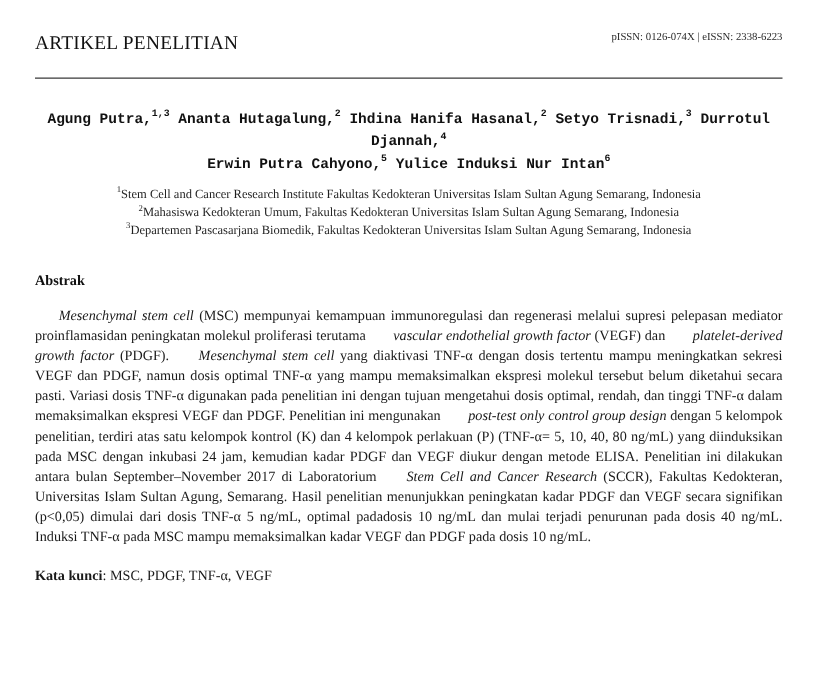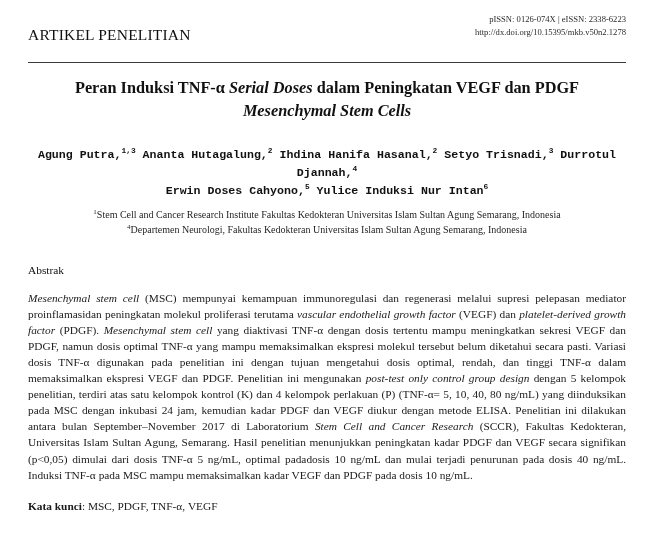--- a/index.html
+++ b/index.html
@@ -35,21 +35,21 @@
     top: 26px;
     font-family: "Liberation Serif", serif;
     font-weight: normal;
     font-size: 15.5px;
     letter-spacing: 0.2px;
     color: #111;
   }
   .issn-block {
     position: absolute;
     right: 0;
-    top: 13px;
+    top: 23px;
     text-align: right;
     font-family: "Liberation Serif", serif;
     font-size: 8.6px;
     line-height: 1.55;
     color: #2a2a2a;
   }
   .issn-block div { white-space: nowrap; }
 
   .rule {
     border: 0;
@@ -102,35 +102,35 @@
   .affiliations sup {
     font-size: 0.7em;
     vertical-align: super;
     line-height: 0;
   }
 
   
   .abstract-heading {
     margin-top: 26px;
     font-family: "Liberation Serif", serif;
-    font-weight: normal;
+    font-weight: bold;
     font-size: 11.4px;
     color: #111;
   }
   .abstract-body {
     margin-top: 14px;
     font-family: "Liberation Serif", serif;
     font-size: 11.35px;
     line-height: 1.42;
     text-align: justify;
     text-justify: inter-word;
     color: #1a1a1a;
     hyphens: none;
   }
-  .abstract-body em { font-style: italic; }
+  .abstract-body em { font-style: italic; margin-left: 19px; }
 
   .keywords {
     margin-top: 17px;
     font-family: "Liberation Serif", serif;
     font-size: 11.35px;
     color: #1a1a1a;
   }
   .keywords .kw-label {
     font-weight: bold;
   }
@@ -138,39 +138,35 @@
 </head>
 <body>
 
 <div class="page">
 
   <div class="masthead">
     <div class="section-kicker">ARTIKEL PENELITIAN</div>
 
     <div class="issn-block">
       <div>pISSN: 0126-074X | eISSN: 2338-6223</div>
-      <div>http://dx.doi.org/10.15395/mkb.v50n2.1278</div>
     </div>
   </div>
 
   <hr class="rule">
 
-  <div class="title-block">
-    <div class="title-line"><span>Peran Induksi TNF-α </span><em>Serial Doses</em><span> dalam Peningkatan VEGF dan PDGF</span></div>
-    <div class="title-line"><em>Mesenchymal Stem Cells</em></div>
-  </div>
 
   <div class="authors">
     <div><span>Agung Putra,</span><sup>1,3</sup><span> Ananta Hutagalung,</span><sup>2</sup><span> Ihdina Hanifa Hasanal,</span><sup>2</sup><span> Setyo Trisnadi,</span><sup>3</sup><span> Durrotul Djannah,</span><sup>4</sup></div>
-    <div><span>Erwin Doses Cahyono,</span><sup>5</sup><span> Yulice Induksi Nur Intan</span><sup>6</sup></div>
+    <div><span>Erwin Putra Cahyono,</span><sup>5</sup><span> Yulice Induksi Nur Intan</span><sup>6</sup></div>
   </div>
 
   <div class="affiliations">
     <div><sup>1</sup><span>Stem Cell and Cancer Research Institute Fakultas Kedokteran Universitas Islam Sultan Agung Semarang, Indonesia</span></div>
-    <div><sup>4</sup><span>Departemen Neurologi, Fakultas Kedokteran Universitas Islam Sultan Agung Semarang, Indonesia</span></div>
+    <div><sup>2</sup><span>Mahasiswa Kedokteran Umum, Fakultas Kedokteran Universitas Islam Sultan Agung Semarang, Indonesia</span></div>
+    <div><sup>3</sup><span>Departemen Pascasarjana Biomedik, Fakultas Kedokteran Universitas Islam Sultan Agung Semarang, Indonesia</span></div>
   </div>
 
   <div class="abstract-heading">Abstrak</div>
 
   <div class="abstract-body" id="abstract-body"><em>Mesenchymal stem cell</em><span> (MSC) mempunyai kemampuan immunoregulasi dan regenerasi melalui supresi pelepasan mediator proinflamasidan peningkatan molekul proliferasi terutama </span><em>vascular endothelial growth factor</em><span> (VEGF) dan </span><em>platelet-derived growth factor</em><span> (PDGF). </span><em>Mesenchymal stem cell</em><span> yang diaktivasi TNF-α dengan dosis tertentu mampu meningkatkan sekresi VEGF dan PDGF, namun dosis optimal TNF-α yang mampu memaksimalkan ekspresi molekul tersebut belum diketahui secara pasti. Variasi dosis TNF-α digunakan pada penelitian ini dengan tujuan mengetahui dosis optimal, rendah, dan tinggi TNF-α dalam memaksimalkan ekspresi VEGF dan PDGF. Penelitian ini mengunakan </span><em>post-test only control group design</em><span> dengan 5 kelompok penelitian, terdiri atas satu kelompok kontrol (K) dan 4 kelompok perlakuan (P) (TNF-α= 5, 10, 40, 80 ng/mL) yang diinduksikan pada MSC dengan inkubasi 24 jam, kemudian kadar PDGF dan VEGF diukur dengan metode ELISA. Penelitian ini dilakukan antara bulan September–November 2017 di Laboratorium </span><em>Stem Cell and Cancer Research</em><span> (SCCR), Fakultas Kedokteran, Universitas Islam Sultan Agung, Semarang. Hasil penelitian menunjukkan peningkatan kadar PDGF dan VEGF secara signifikan (p&lt;0,05) dimulai dari dosis TNF-α 5 ng/mL, optimal padadosis 10 ng/mL dan mulai terjadi penurunan pada dosis 40 ng/mL. Induksi TNF-α pada MSC mampu memaksimalkan kadar VEGF dan PDGF pada dosis 10 ng/mL.</span></div>
 
   <div class="keywords"><span class="kw-label">Kata kunci</span><span>: </span><span>MSC, PDGF, TNF-α, VEGF</span></div>
 
 </div>
 

